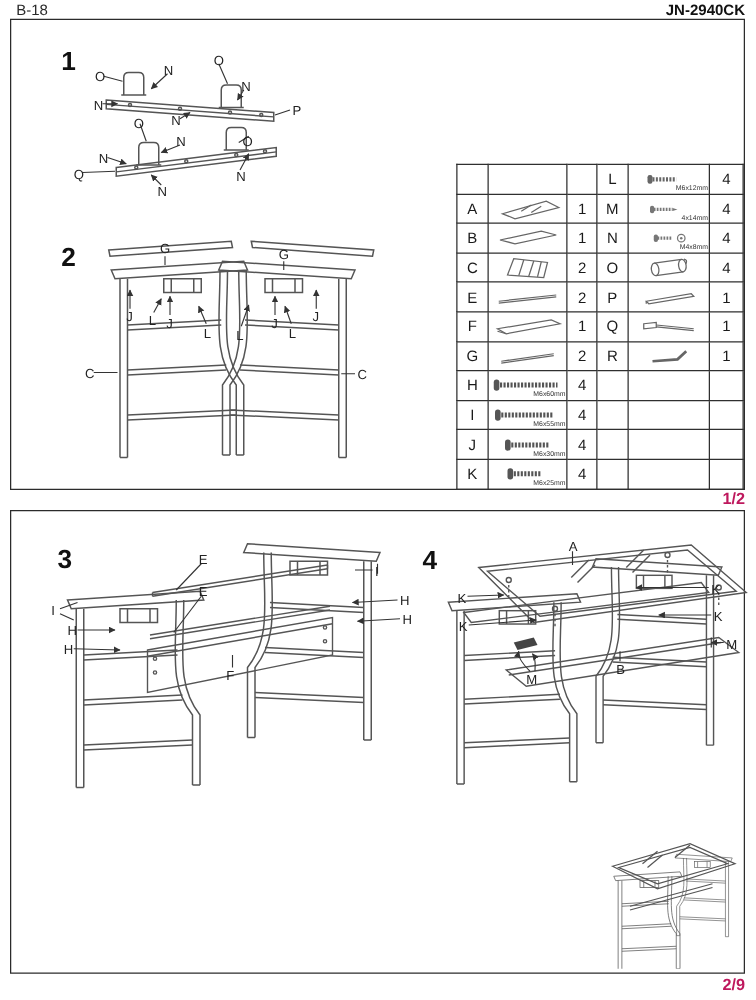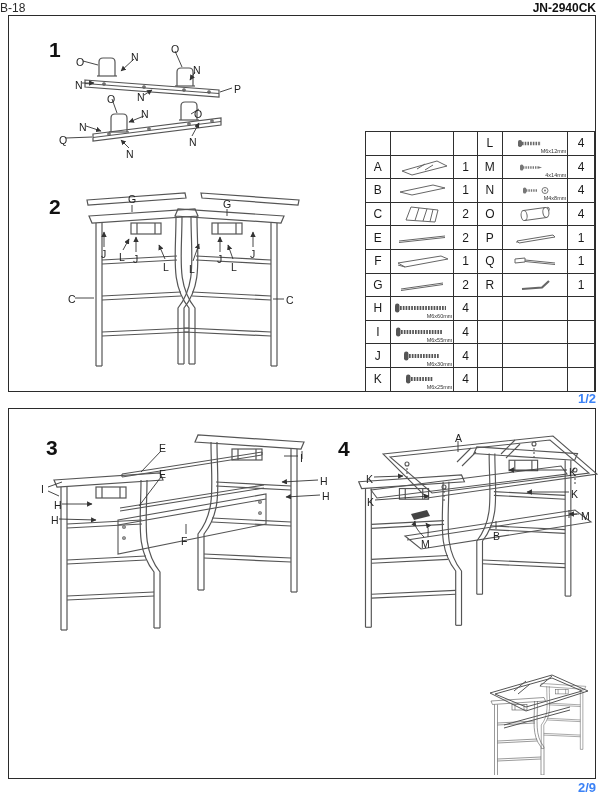--- a/index.html
+++ b/index.html
@@ -1,26 +1,26 @@
 <!DOCTYPE html>
 <html><head>
 <meta charset="utf-8">
 <style>
   html,body{margin:0;padding:0;}
   body{
     width:605px;height:800px;position:relative;background:#fff;
     font-family:"Liberation Sans", sans-serif;color:#1a1a1a;overflow:hidden;
   }
   .hdr{position:absolute;top:1px;font-size:12px;}
-  #hdr-left{left:0;font-weight:400;color:#2a2a2a;}
+  #hdr-left{left:13px;font-weight:400;color:#2a2a2a;}
   #hdr-right{right:9px;font-weight:700;color:#111;}
   .page-box{position:absolute;left:8px;width:586px;border:1.6px solid #2b2b2b;background:#fff;}
   #box1{top:15px;height:375px;}
   #box2{top:408px;height:369px;}
-  .pageno{position:absolute;right:9px;font-size:13px;font-weight:700;color:#3b82f6;}
+  .pageno{position:absolute;right:9px;font-size:13px;font-weight:700;color:#be185d;}
   #pageno1{top:391px;}
   #pageno2{top:780px;}
   .stepnum{position:absolute;font-size:21px;font-weight:700;color:#111;}
   .co{position:absolute;font-size:10.5px;font-weight:400;color:#222;line-height:1;}
   .art{position:absolute;}
   svg{display:block;}
   
   #parts{position:absolute;left:356px;top:115px;border-collapse:collapse;}
   #parts td{border:1px solid #2f2f2f;padding:0;text-align:center;vertical-align:middle;
     font-size:12px;color:#1a1a1a;height:22.6px;}

